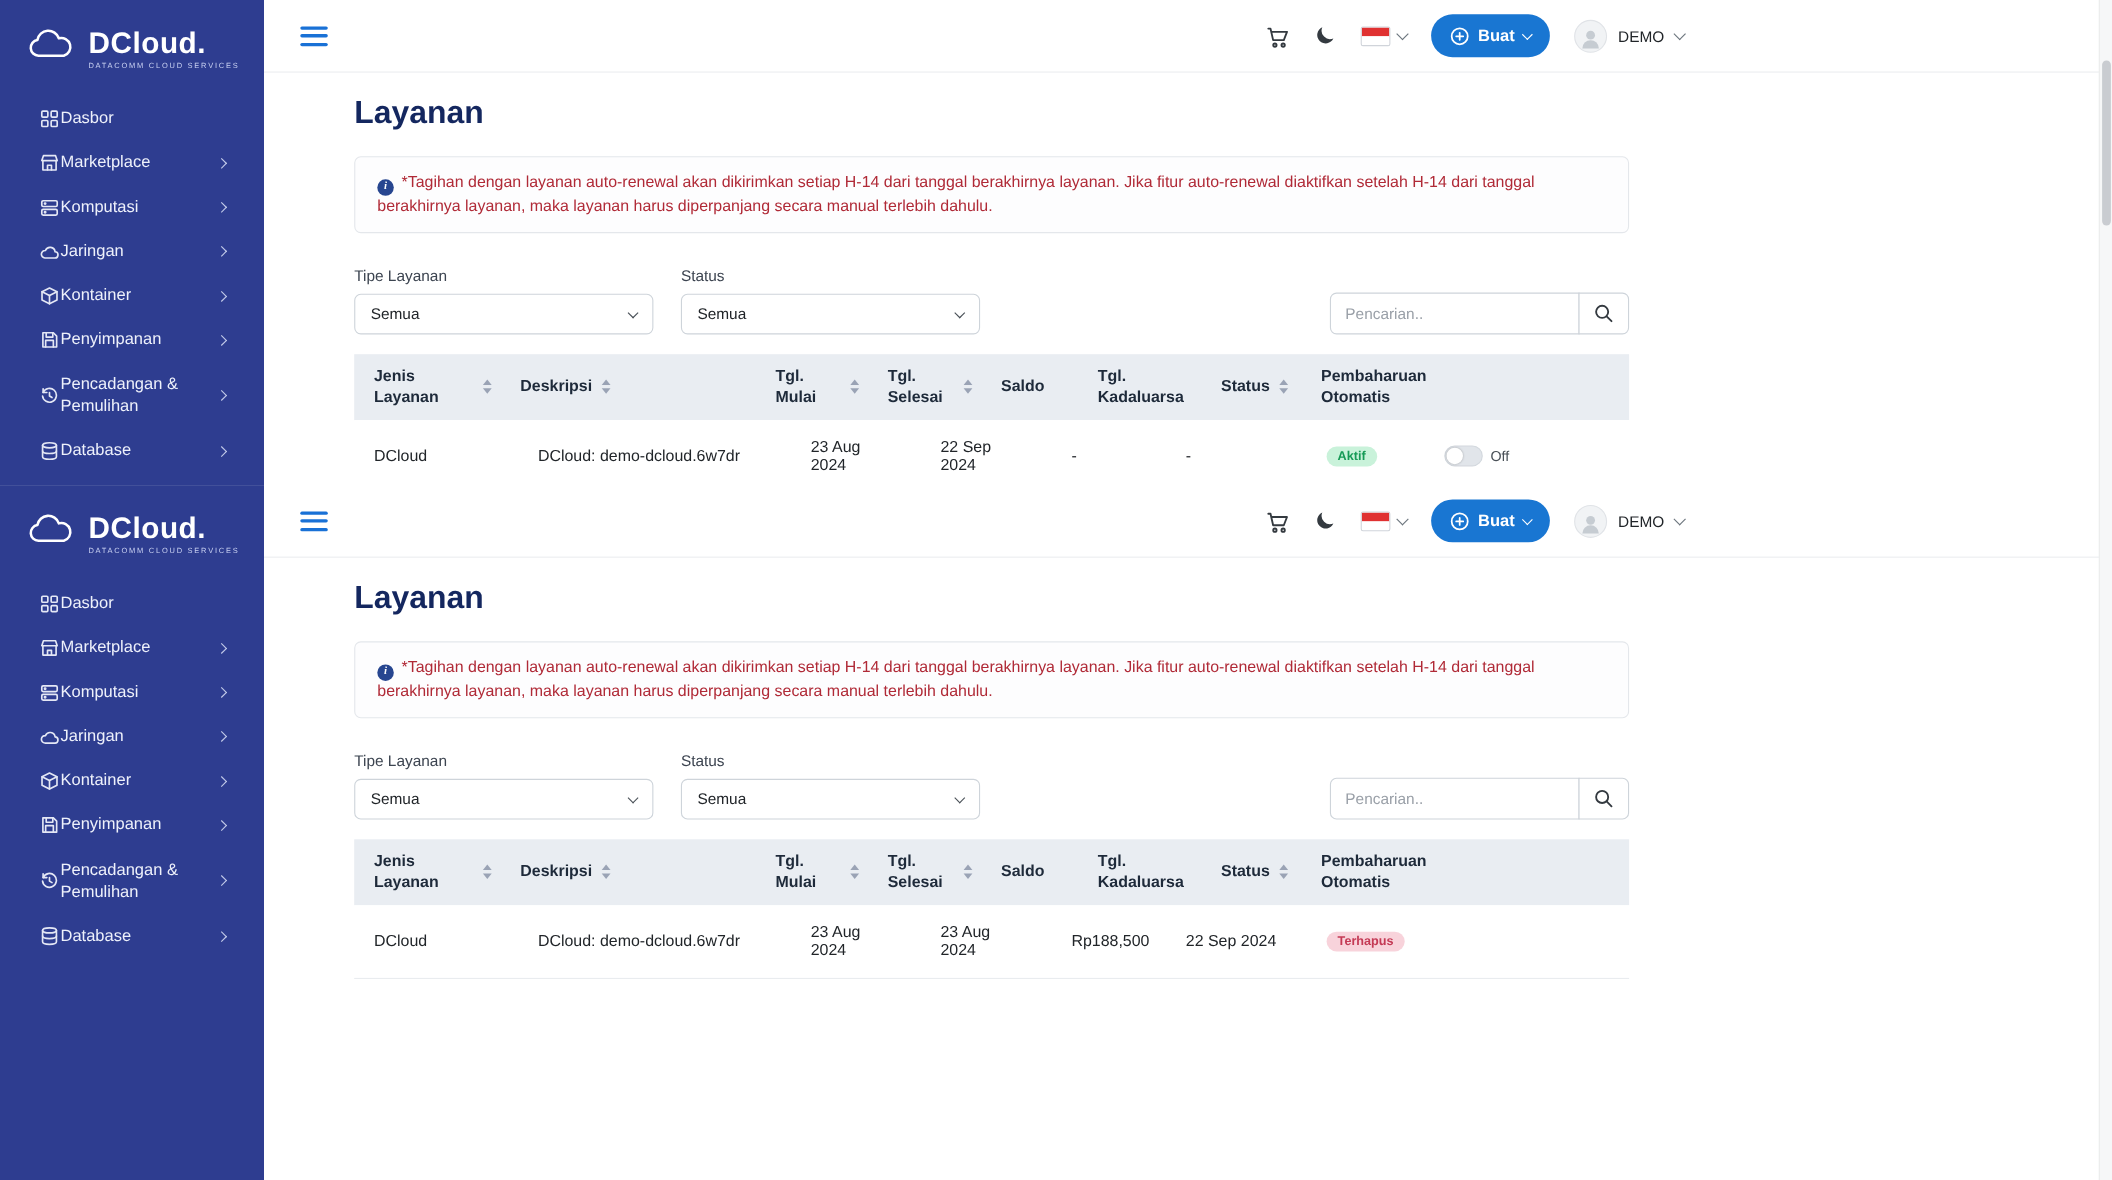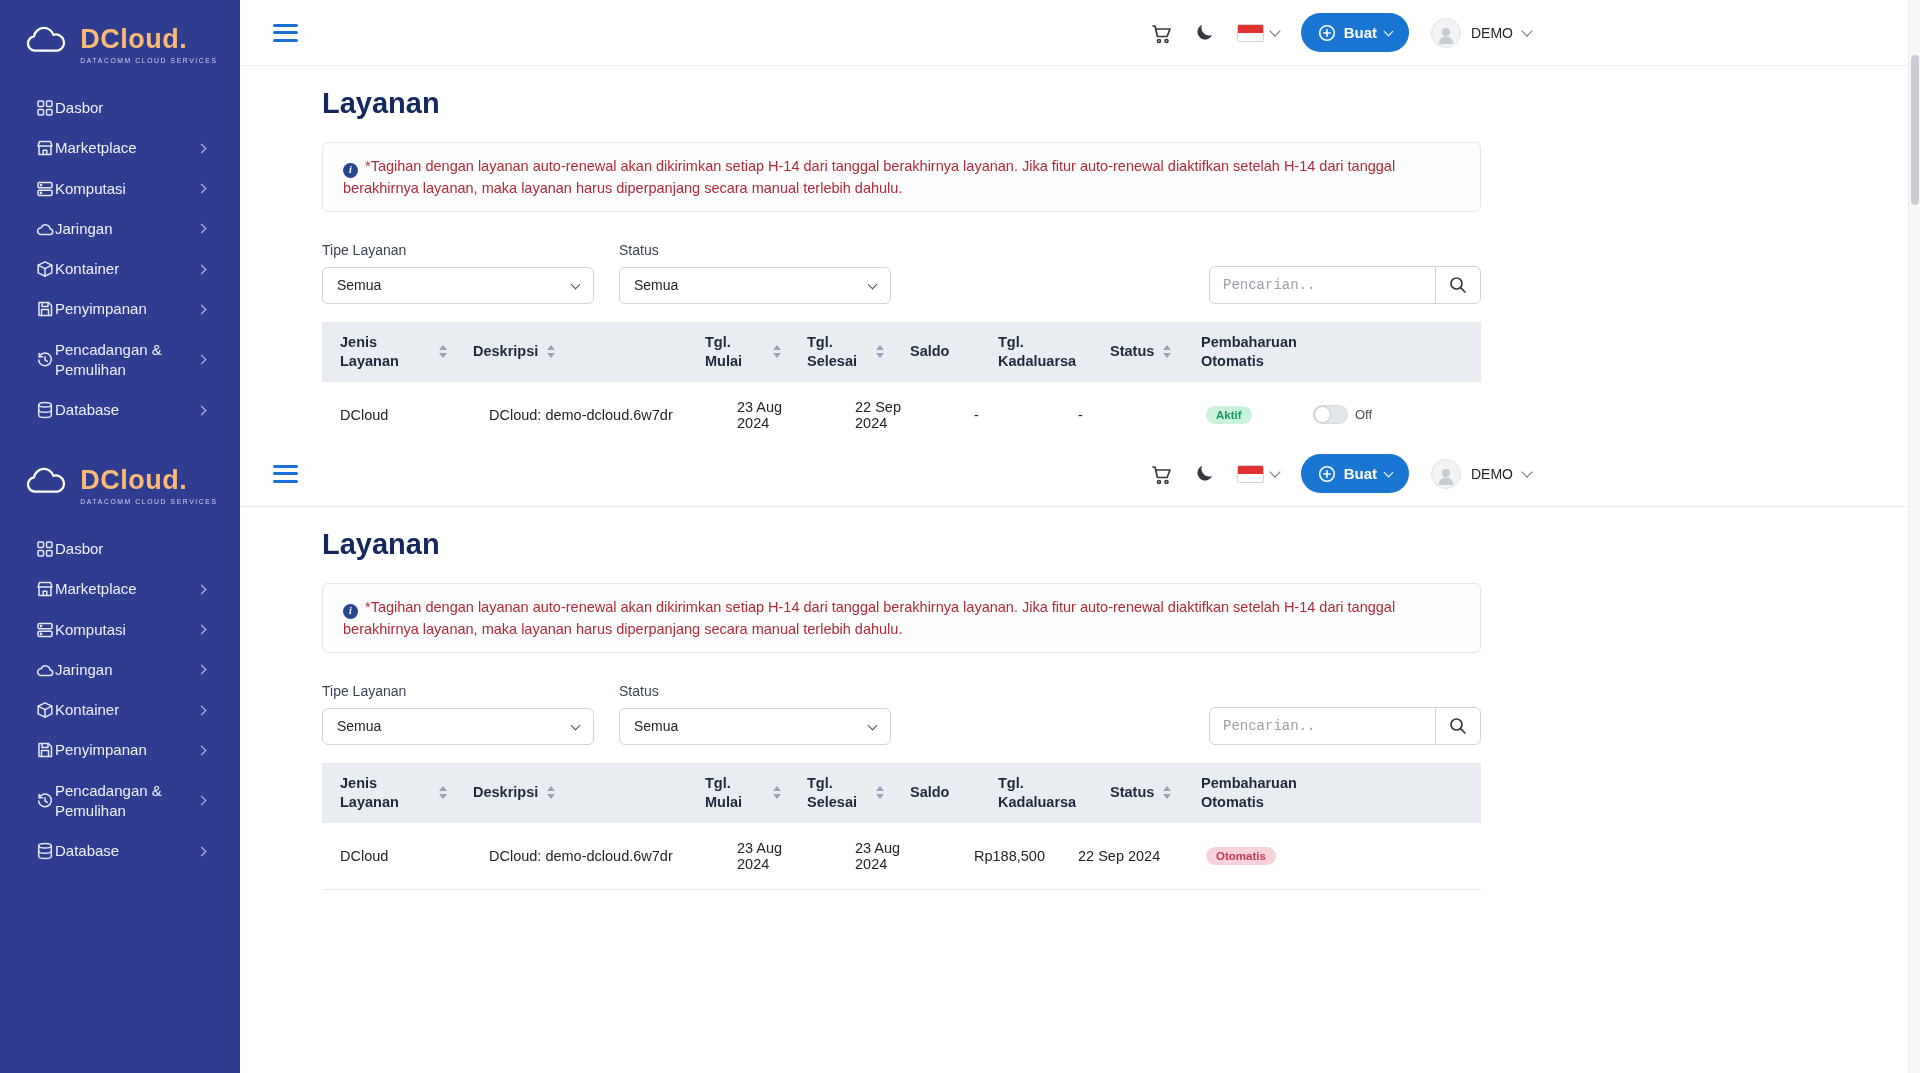--- a/index.html
+++ b/index.html
@@ -9,21 +9,21 @@
     background:#fff; overflow:hidden; position:relative;
   }
   .screen { display:flex; width:100%; overflow:hidden; background:#fff; }
   .screen-top { height:441px; }
   .screen-bottom { height:632px; }
 
   
   .sidebar { width:240px; flex:0 0 240px; background:#2e3d90; color:#fff; overflow:hidden; }
   .logo-wrap { display:flex; align-items:center; justify-content:center; gap:10px; padding:24px 10px 12px; }
   .logo-txt-col { display:flex; flex-direction:column; }
-  .logo-text { font-size:27px; font-weight:700; letter-spacing:.5px; color:#fdba74; }
+  .logo-text { font-size:27px; font-weight:700; letter-spacing:.5px; color:#ffffff; }
   .logo-sub { font-size:6.8px; letter-spacing:1.6px; color:#c9d1f2; margin-top:2px; white-space:nowrap; }
   .nav { margin-top:12px; }
   .nav-item { display:flex; align-items:center; padding:10px 35px; font-size:15px; color:#eef1fb; cursor:pointer; }
   .nav-item svg { flex:0 0 20px; opacity:.95; }
   .nav-label { flex:1; line-height:1.35; font-weight:500; }
   .chev-right { width:7px; height:7px; border-top:1.8px solid #c3cbea; border-right:1.8px solid #c3cbea; transform:rotate(45deg); flex:0 0 auto; }
 
   
   .main { flex:1; display:flex; flex-direction:column; min-width:0; background:#fff; }
   .topbar { height:66px; flex:0 0 66px; display:flex; align-items:center; padding:0 389px 0 33px; border-bottom:1px solid #ebedf0; background:#fff; }
@@ -47,21 +47,21 @@
   .page-title { margin-top:21px; font-size:29px; font-weight:700; color:#14275f; }
   .note { margin-top:22px; border:1px solid #e4e7eb; background:#fdfdfe; border-radius:6px; padding:13px 20px; font-size:14.5px; line-height:1.4; color:#b02a37; }
   .info-icon { display:inline-flex; width:15px; height:15px; border-radius:50%; background:#274690; color:#fff; align-items:center; justify-content:center; font-size:10px; font-style:italic; font-weight:700; margin-right:7px; vertical-align:-2px; font-family:"Liberation Serif", serif; }
 
   .filters { margin-top:30px; display:flex; align-items:flex-end; }
   .filter-col { width:272px; margin-right:25px; }
   .filter-label { font-size:14px; color:#3c4450; margin-bottom:9px; }
   .select { height:37px; border:1px solid #ced4da; border-radius:6px; display:flex; align-items:center; justify-content:space-between; padding:4px 14px; font-size:14px; color:#212529; cursor:pointer; background:#fff; }
   .select .chev-down { width:7px; height:7px; margin-top:-2px; border-color:#495057; }
   .search { margin-left:auto; display:flex; }
-  .search input { width:227px; height:38px; border:1px solid #ced4da; border-radius:6px 0 0 6px; padding:0 13px; font-size:14px; font-family:Liberation Mono, monospace; color:#212529; outline:none; }
+  .search input { width:227px; height:38px; border:1px solid #ced4da; border-radius:6px 0 0 6px; padding:0 13px; font-size:14px; font-family:Liberation Sans, sans-serif; color:#212529; outline:none; }
   .search input::placeholder { color:#9aa0a8; }
   .search-btn { width:46px; height:38px; border:1px solid #ced4da; border-radius:0 6px 6px 0; margin-left:-1px; background:#fff; display:flex; align-items:center; justify-content:center; cursor:pointer; }
 
   
   .table { margin-top:18px; }
   .t-head, .t-row { display:grid; grid-template-columns:133px 232px 102px 103px 88px 112px 91px 1fr; }
   .t-head { background:#e9edf2; }
   .th { display:flex; align-items:center; padding:10px 8px 10px 18px; min-height:60px; font-size:14.5px; font-weight:700; color:#1e2a3a; line-height:1.3; }
   .th.sortable { cursor:pointer; }
   .th .label-narrow { max-width:100px; }
@@ -547,21 +547,21 @@
             </div>
         </div>
         <div class="t-row">
           <div class="td">DCloud</div>
           <div class="td">DCloud: demo-dcloud.6w7dr</div>
           <div class="td">23 Aug 2024</div>
           <div class="td">23 Aug 2024</div>
           <div class="td">Rp188,500</div>
           <div class="td">22 Sep 2024</div>
           <div class="td">
-              <span class="badge badge-red">Otomatis</span>
+              <span class="badge badge-red">Terhapus</span>
             </div>
           <div class="td">
               <span class="toggle-label"></span>
             </div>
         </div>
       </div>
     </div>
   </div>
 </div>
 

